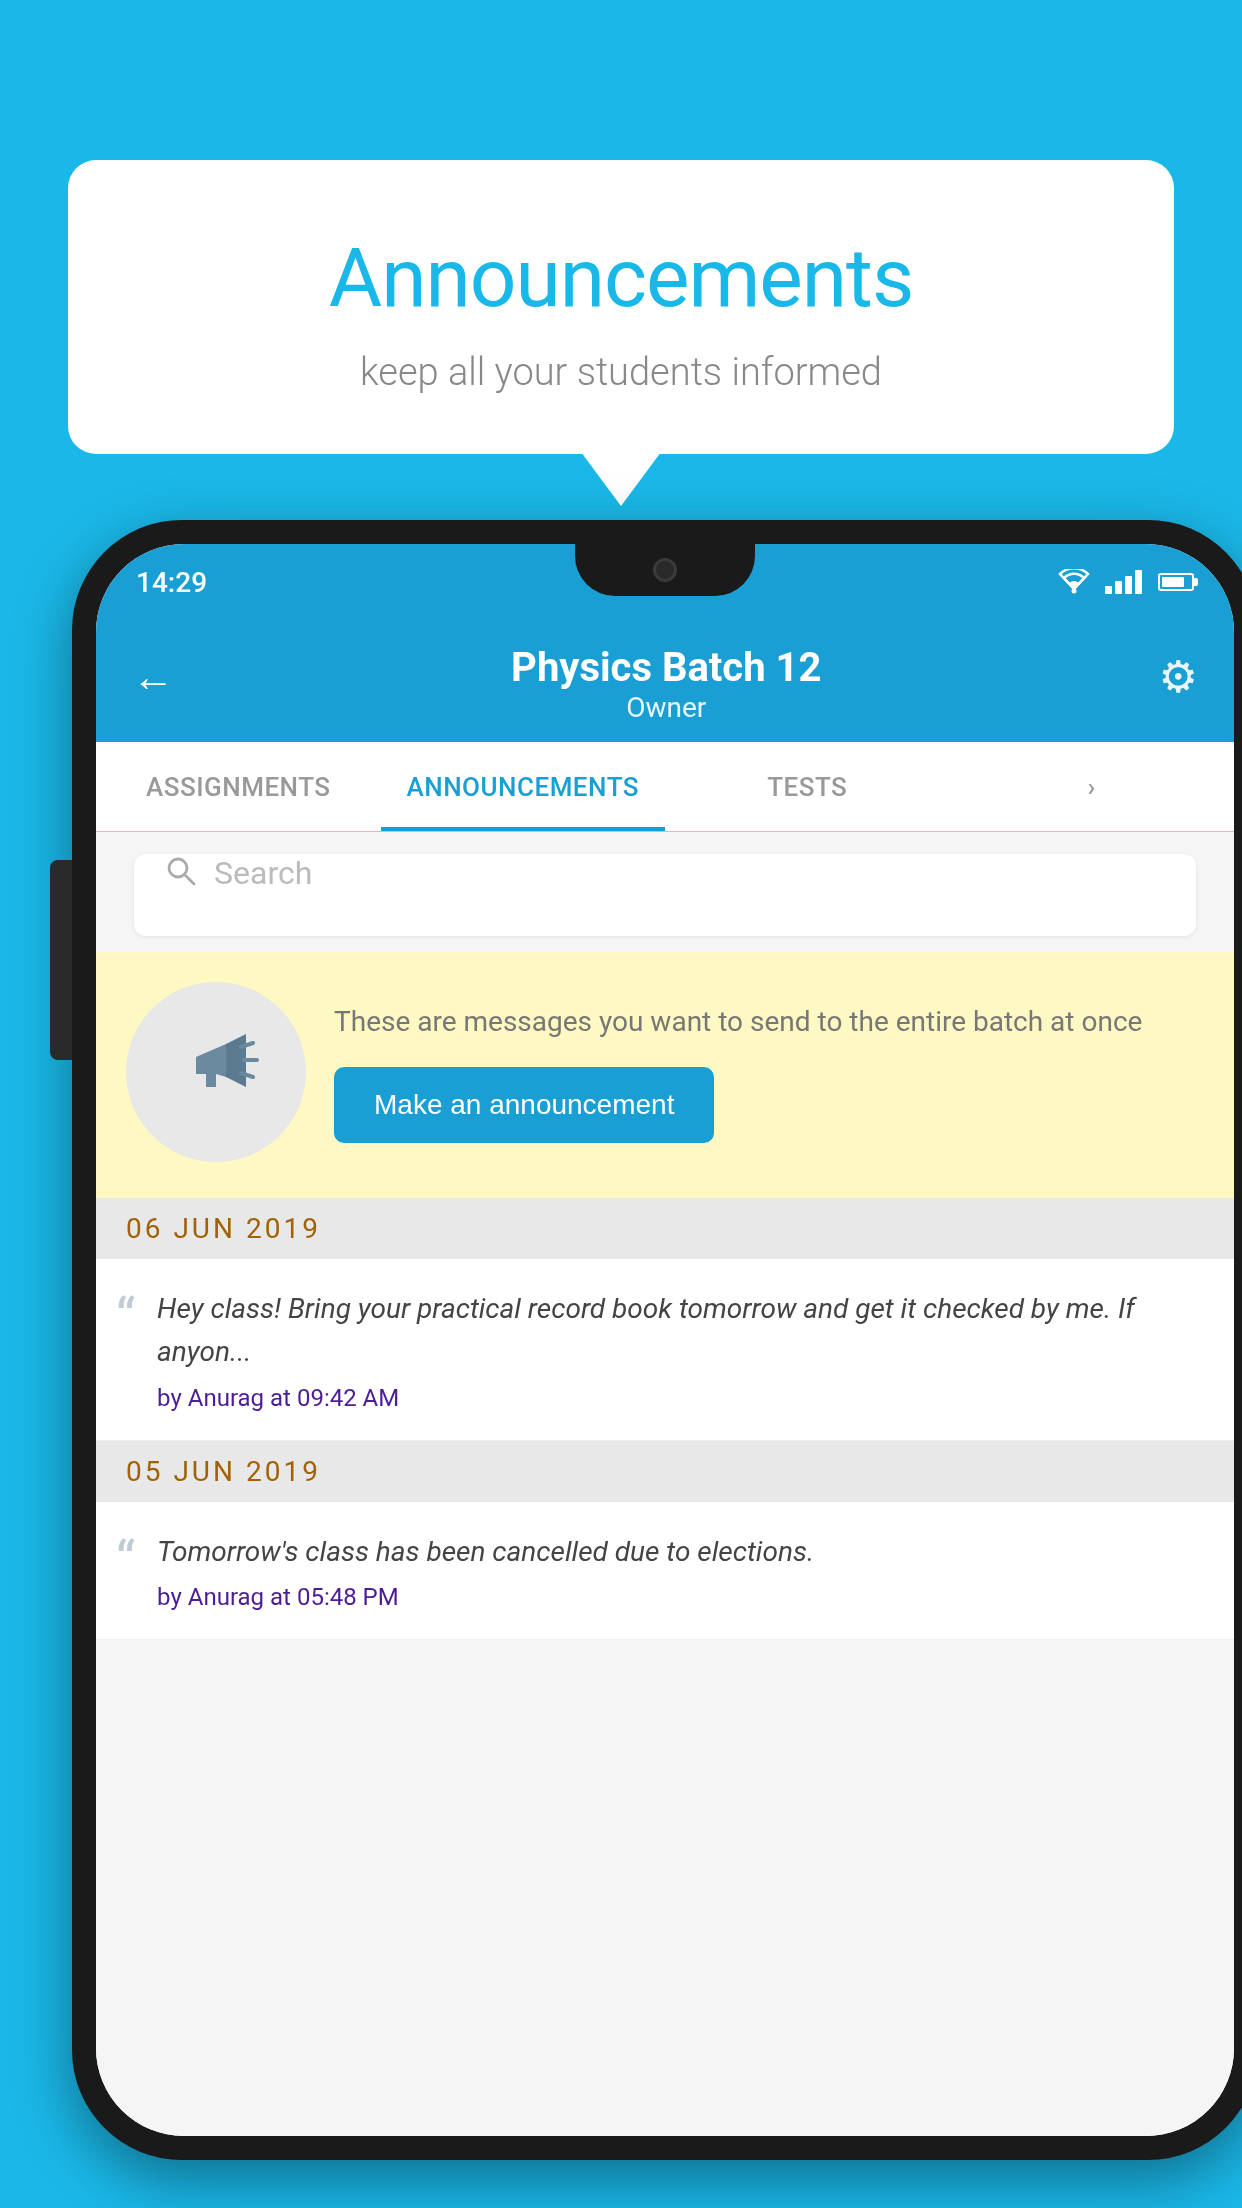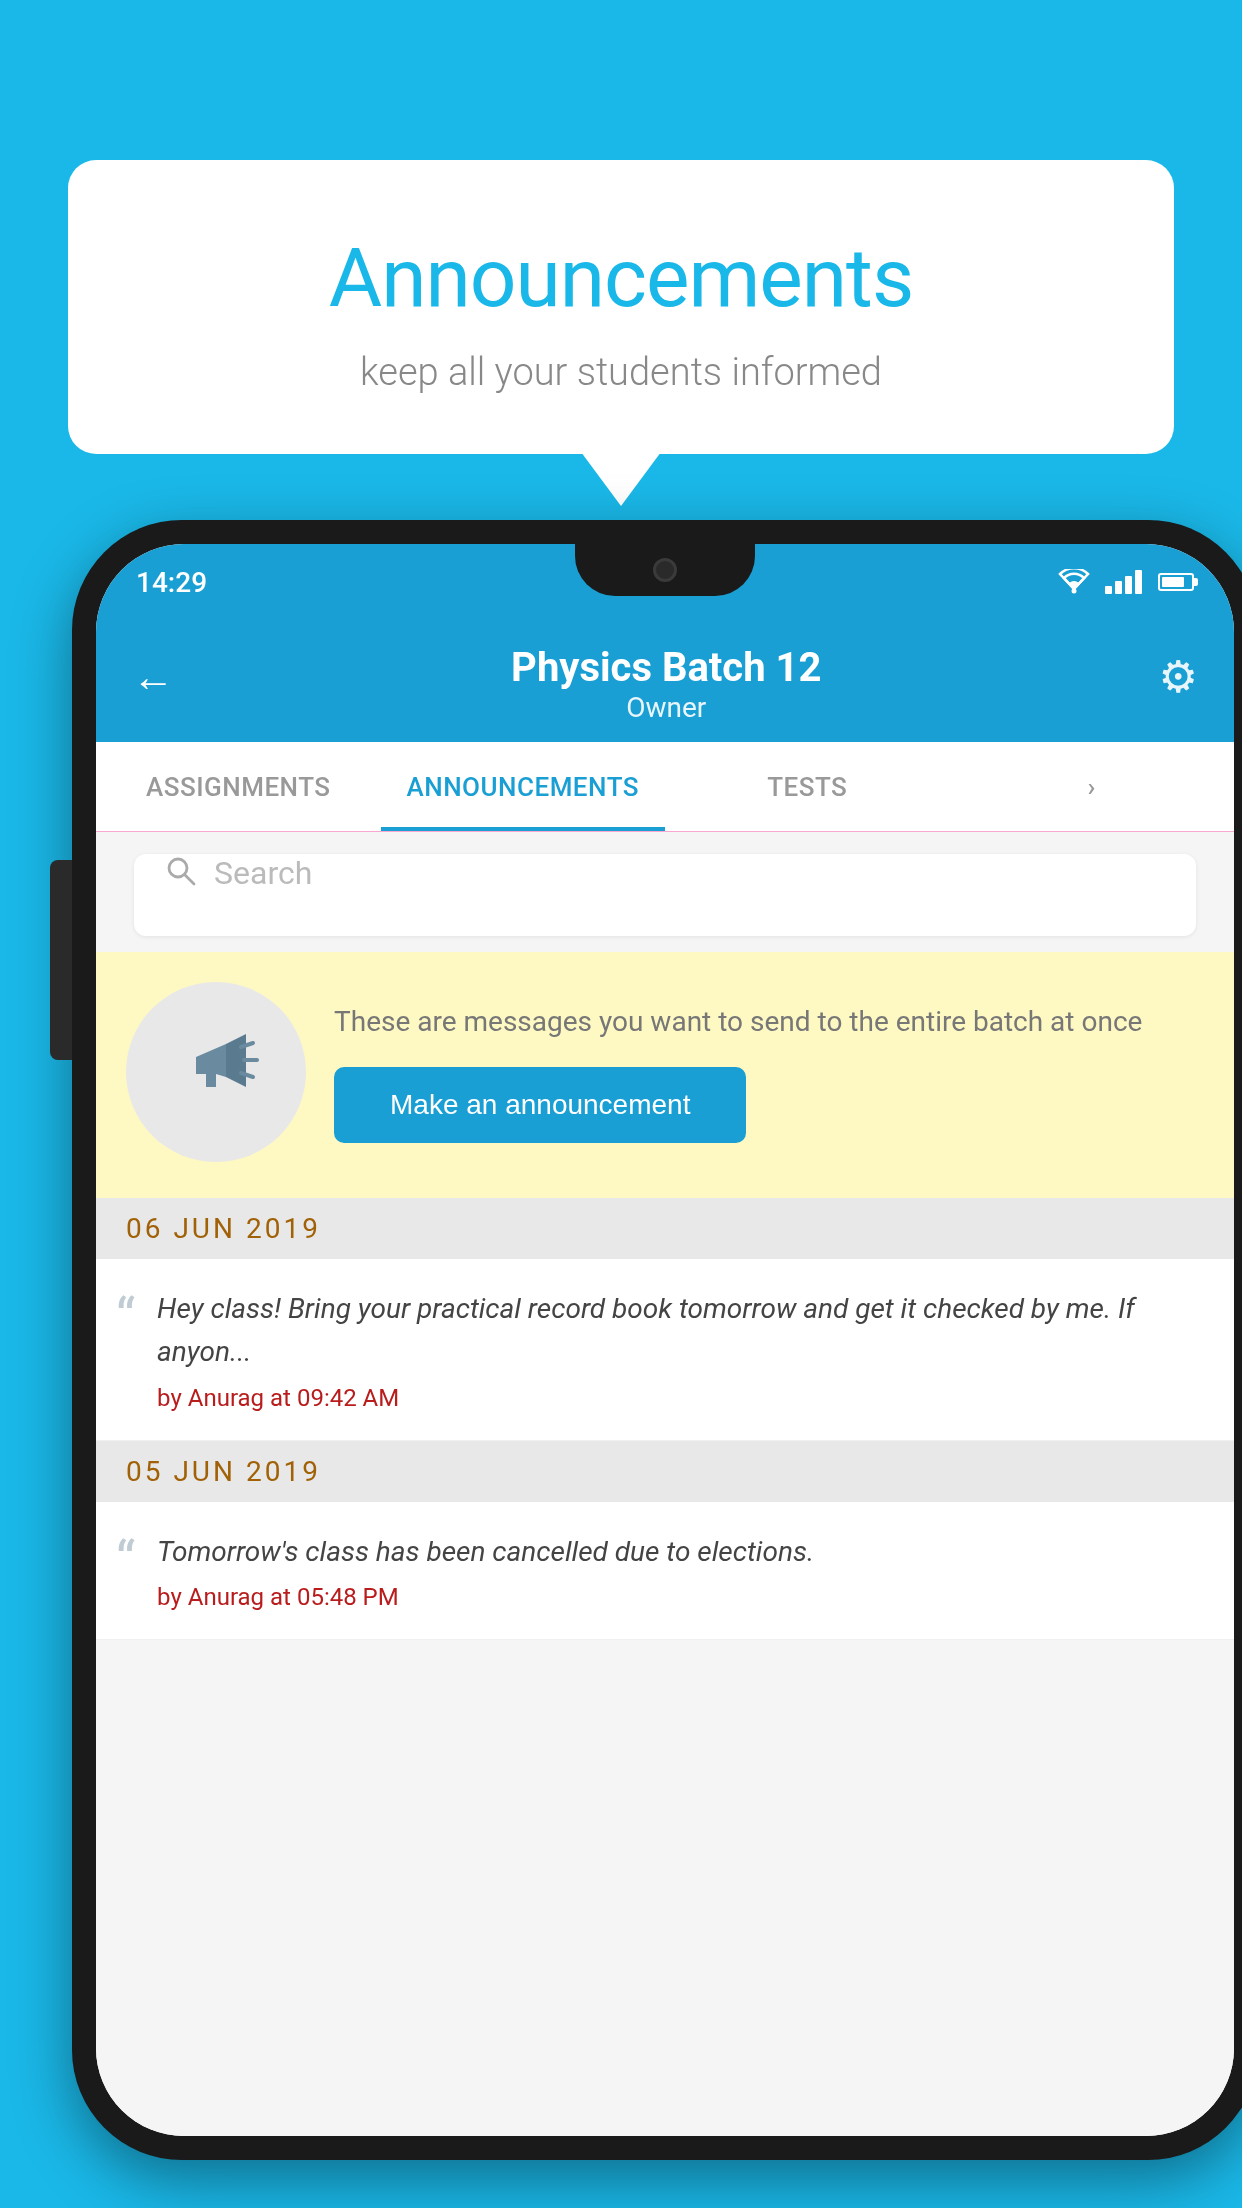--- a/index.html
+++ b/index.html
@@ -356,21 +356,21 @@
       color: #777;
       line-height: 1.5;
       margin-bottom: 24px;
     }
 
     .make-announcement-btn {
       background: #1a9fd4;
       color: white;
       border: none;
       border-radius: 10px;
-      padding: 22px 56px;
+      padding: 22px 40px;
       font-size: 28px;
       font-weight: 500;
       cursor: pointer;
       white-space: nowrap;
     }
 
     
     .date-separator {
       background: #e8e8e8;
       padding: 14px 30px;
@@ -405,21 +405,21 @@
     .announcement-message {
       font-size: 28px;
       color: #444;
       font-style: italic;
       line-height: 1.55;
       margin-bottom: 10px;
     }
 
     .announcement-meta {
       font-size: 24px;
-      color: #b91c1c;
+      color: #4c1d95;
     }
   </style>
 </head>
 <body>
 
 <div class="speech-bubble-container">
   <div class="speech-bubble">
     <div class="speech-bubble-title">Announcements</div>
     <div class="speech-bubble-subtitle">keep all your students informed</div>
   </div>

